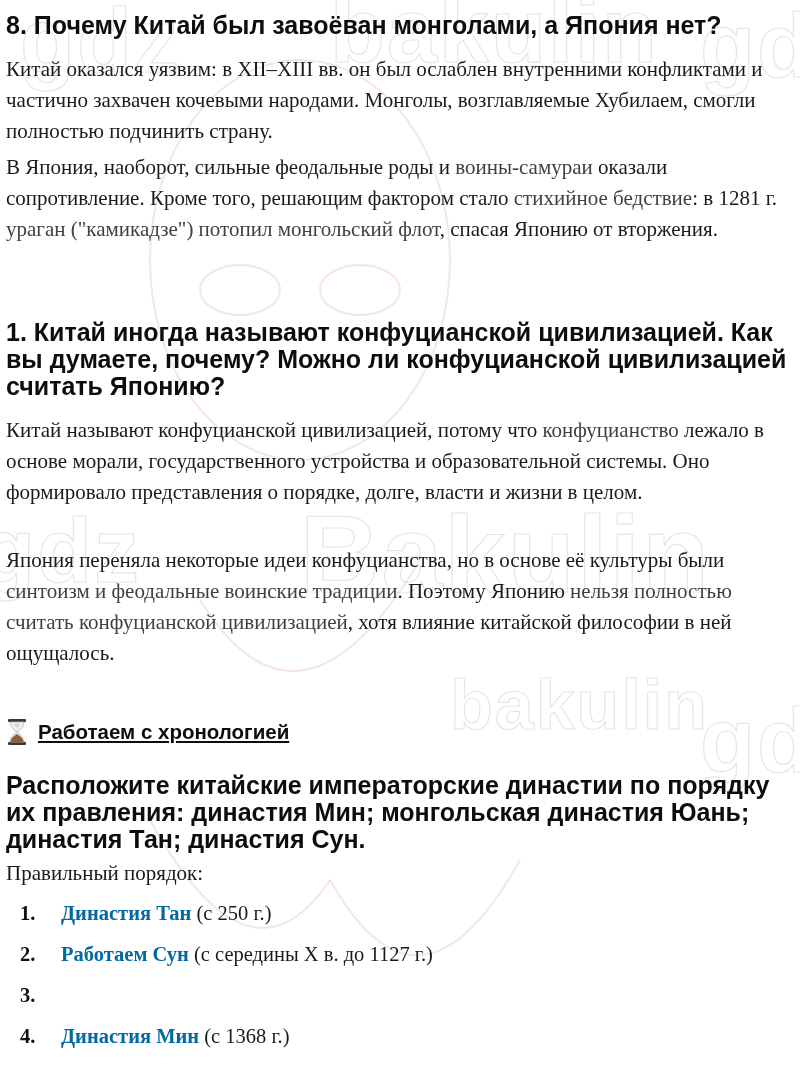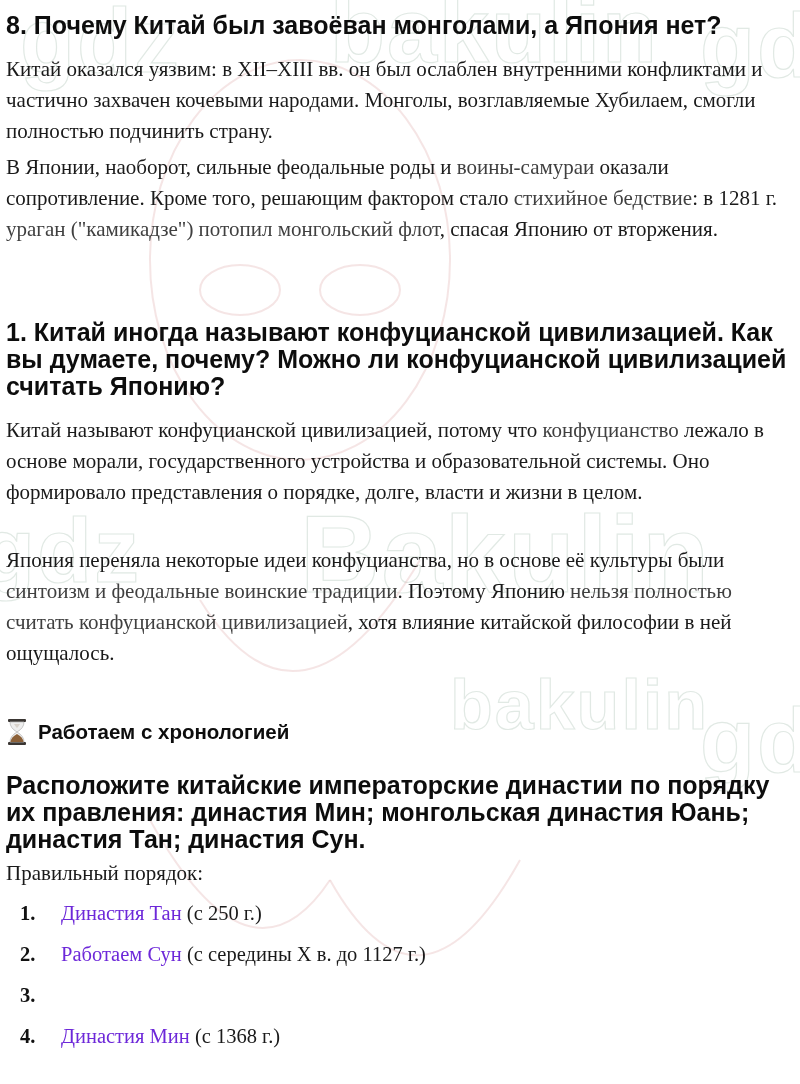--- a/index.html
+++ b/index.html
@@ -58,20 +58,21 @@
     .sec9-p1 { position: absolute; top: 415px; left: 6px; width: 790px; }
     .sec9-p2 { position: absolute; top: 545px; left: 6px; width: 794px; }
 
     .chrono-title {
       position: absolute; top: 718px; left: 6px;
       display: flex; align-items: center;
       font-family: "Liberation Sans", sans-serif;
       font-weight: bold;
       font-size: 20.5px;
       color: #0d0d0d;
+      text-decoration: underline;
     }
     .hourglass {
       width: 22px; height: 28px; margin-right: 10px; display: inline-block;
     }
     .task-h { position: absolute; top: 764px; left: 6px; width: 790px; margin-top: 8px; }
     .order-label { position: absolute; top: 858px; left: 6px; }
     ol.order {
       position: absolute;
       top: 898px;
       left: 0;
@@ -86,21 +87,21 @@
       height: 41px;
       align-items: flex-start;
       line-height: 31px;
     }
     ol.order .num {
       width: 41px;
       padding-left: 20px;
       font-weight: bold;
       color: #111;
     }
-    ol.order .name { font-weight: normal; color: #6d28d9; }
+    ol.order .name { font-weight: bold; color: #0369a1; }
     ol.order .detail { color: #1a1a1a; white-space: pre; }
   </style>
 </head>
 <body>
 
 <div class="watermark">
   <span style="top:-10px;left:20px;font-size:90px;">gdz</span>
   <span style="top:-20px;left:330px;font-size:90px;">bakulin</span>
   <span style="top:-5px;left:700px;font-size:90px;">gdz</span>
   <span style="top:490px;left:300px;font-size:110px;">Bakulin</span>
@@ -116,21 +117,21 @@
       <path d="M150 820 Q250 1000 330 880"></path>
       <path d="M330 880 Q420 1040 520 860"></path>
     </g>
   </svg>
 </div>
 
 <div class="content">
 
   <h2 class="q-heading sec8-h">8. Почему Китай был завоёван монголами, а Япония нет?</h2>
   <p class="body sec8-p1">Китай оказался уязвим: в XII–XIII вв. он был ослаблен внутренними конфликтами и частично захвачен кочевыми народами. Монголы, возглавляемые Хубилаем, смогли полностью подчинить страну.</p>
-  <p class="body sec8-p2"><span>В Японии, наоборот, сильные феодальные роды и </span><b>воины-самураи</b><span> оказали сопротивление. Кроме того, решающим фактором стало </span><b>стихийное бедствие</b><span>: в 1281 г. </span><b>ураган ("камикадзе") потопил монгольский флот</b><span>, спасая Японию от вторжения.</span></p>
+  <p class="body sec8-p2"><span>В Япония, наоборот, сильные феодальные роды и </span><b>воины-самураи</b><span> оказали сопротивление. Кроме того, решающим фактором стало </span><b>стихийное бедствие</b><span>: в 1281 г. </span><b>ураган ("камикадзе") потопил монгольский флот</b><span>, спасая Японию от вторжения.</span></p>
 
   <h2 class="q-heading sec9-h">1. Китай иногда называют конфуцианской цивилизацией. Как вы думаете, почему? Можно ли конфуцианской цивилизацией считать Японию?</h2>
   <p class="body sec9-p1"><span>Китай называют конфуцианской цивилизацией, потому что </span><b>конфуцианство</b><span> лежало в основе морали, государственного устройства и образовательной системы. Оно формировало представления о порядке, долге, власти и жизни в целом.</span></p>
   <p class="body sec9-p2"><span>Япония переняла некоторые идеи конфуцианства, но в основе её культуры были </span><b>синтоизм и феодальные воинские традиции</b><span>. Поэтому Японию </span><b>нельзя полностью считать конфуцианской цивилизацией</b><span>, хотя влияние китайской философии в ней ощущалось.</span></p>
 
   <div class="chrono-title">
     <span class="hourglass">
       <svg width="22" height="28" viewBox="0 0 22 28">
         <rect x="2" y="1" width="18" height="3" rx="1" fill="#3a3633"></rect>
         <rect x="2" y="24" width="18" height="3" rx="1" fill="#3a3633"></rect>

